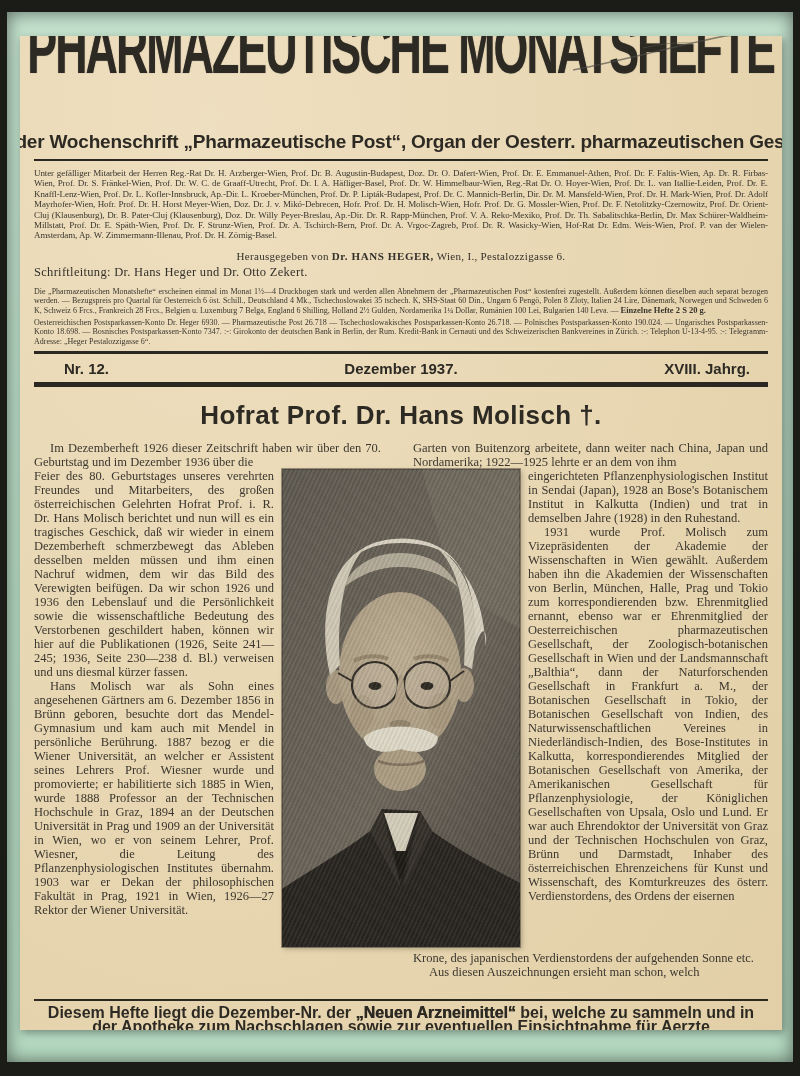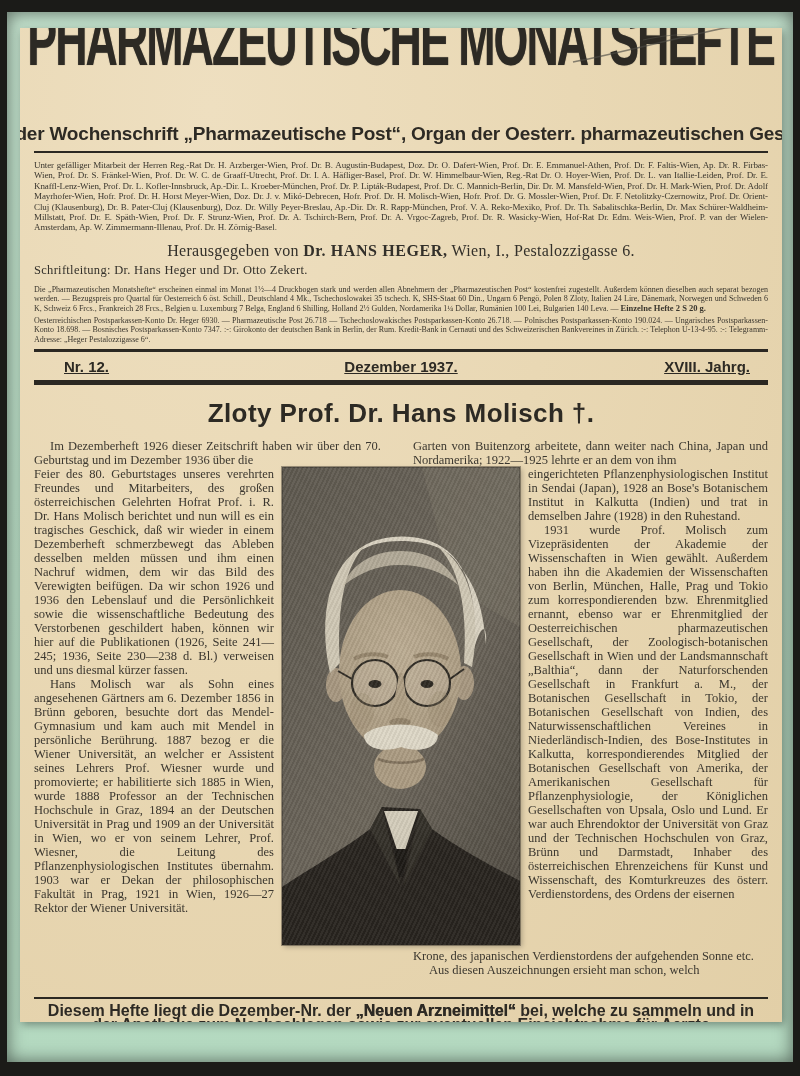--- a/index.html
+++ b/index.html
@@ -1,21 +1,21 @@
 <!DOCTYPE html>
 <html><head>
 <meta charset="utf-8">
 <style>
   html,body{margin:0;padding:0;background:#141412;}
   .stage{position:relative;width:800px;height:1076px;background:#1b1b18;overflow:hidden;
          font-family:"Liberation Serif",serif;color:#33302a;}
   .sheet{position:absolute;left:7px;top:12px;width:786px;height:1050px;
          background:linear-gradient(180deg,#c3e2cd 0%,#badec6 45%,#b4d9c0 100%);
          box-shadow:0 0 18px rgba(0,0,0,.55) inset;}
-  .paper{position:absolute;left:13px;top:16px;width:762px;height:994px;
+  .paper{position:absolute;left:13px;top:24px;width:762px;height:994px;
          background:radial-gradient(ellipse at 25% 8%, #eedfc0 0%, #e9d8b4 45%, #e2cfa7 100%);
          box-shadow:2px 3px 8px rgba(0,0,0,.35);
          padding:8px 14px;box-sizing:border-box;overflow:hidden;}
   .pencil{position:absolute;left:545px;top:-6px;width:210px;height:46px;z-index:5;pointer-events:none;}
 
   .masthead{display:flex;justify-content:center;align-items:flex-end;height:76px;margin-top:2px;}
   .masthead-title{font-family:"Liberation Sans",sans-serif;font-weight:700;font-size:56px;
          letter-spacing:-2.5px;white-space:nowrap;color:#2d2a24;line-height:56px;
          transform:scale(.8,1.26);transform-origin:center bottom;
          text-shadow:0 0 1px rgba(45,42,36,.55);}
@@ -23,29 +23,29 @@
   .masthead-subtitle{font-family:"Liberation Sans",sans-serif;font-weight:700;font-size:19px;
          letter-spacing:-.2px;white-space:nowrap;color:#2d2a24;}
   .rule{border:0;margin:0;background:#2b2822;}
   .rule.thin{height:2px;margin-top:6px;}
   .rule.mid{height:3px;margin-top:5px;}
   .rule.thick{height:5px;}
   .rule.footrule{height:2px;margin-top:6px;}
 
   .contributors{font-size:9px;line-height:10.4px;text-align:justify;margin:7px 0 0 0;
          letter-spacing:-.1px;color:#3a362e;}
-  .publisher{font-size:16px;text-align:center;margin:9px 0 0 0;letter-spacing:.3px;}
+  .publisher{font-size:11px;text-align:center;margin:9px 0 0 0;letter-spacing:.3px;}
   .publisher b{letter-spacing:.6px;}
   .editorial{font-size:12.5px;text-align:left;margin:3px 0 0 0;letter-spacing:.3px;}
   .fineprint{font-size:8px;line-height:9.4px;text-align:justify;margin:7px 0 0 0;color:#3a362e;}
   .fineprint.accounts{margin-top:3px;}
   .fineprint b{font-size:8.5px;}
 
   .issue-bar{display:flex;align-items:center;font-family:"Liberation Sans",sans-serif;
-         font-weight:700;font-size:15px;color:#2d2a24;padding:6px 0 5px 0;text-decoration:underline;}
+         font-weight:700;font-size:15px;color:#2d2a24;padding:6px 0 5px 0;}
   .issue-no{width:160px;padding-left:30px;box-sizing:border-box;}
   .issue-date{flex:1;text-align:center;}
   .issue-vol{width:160px;text-align:right;padding-right:18px;box-sizing:border-box;}
 
   .headline{font-family:"Liberation Sans",sans-serif;font-weight:700;font-size:26px;
          text-align:center;margin:13px 0 10px 0;color:#2d2a24;letter-spacing:.4px;}
 
   .article-body{position:relative;display:flex;gap:32px;min-height:552px;}
   .col{width:355px;font-size:12.5px;line-height:14px;text-align:justify;color:#3b372f;}
   .col p{margin:0;}
@@ -93,21 +93,21 @@
       <p class="fineprint accounts">Oesterreichischen Postsparkassen-Konto Dr. Heger 6930. — Pharmazeutische Post 26.718 — Tschechoslowakisches Postsparkassen-Konto 26.718. — Polnisches Postsparkassen-Konto 190.024. — Ungarisches Postsparkassen-Konto 18.698. — Bosnisches Postsparkassen-Konto 7347. :-: Girokonto der deutschen Bank in Berlin, der Rum. Kredit-Bank in Cernauti und des Schweizerischen Bankvereines in Zürich. :-: Telephon U-13-4-95. :-: Telegramm-Adresse: „Heger Pestalozzigasse 6“.</p>
 
       <div class="rule mid"></div>
       <div class="issue-bar">
         <span class="issue-no">Nr. 12.</span>
         <span class="issue-date">Dezember 1937.</span>
         <span class="issue-vol">XVIII. Jahrg.</span>
       </div>
       <div class="rule thick"></div>
 
-      <h2 class="headline">Zloty Prof. Dr. Hans Molisch †.</h2>
+      <h2 class="headline">Hofrat Prof. Dr. Hans Molisch †.</h2>
 
       <div class="article-body">
 
         <div class="photo">
           <svg width="238" height="478" viewBox="0 0 238 478">
             <defs>
               <linearGradient id="bgG" x1="0" y1="0" x2="1" y2="1">
                 <stop offset="0" stop-color="#5e594f"></stop>
                 <stop offset=".55" stop-color="#6b655a"></stop>
                 <stop offset="1" stop-color="#4c473f"></stop>

